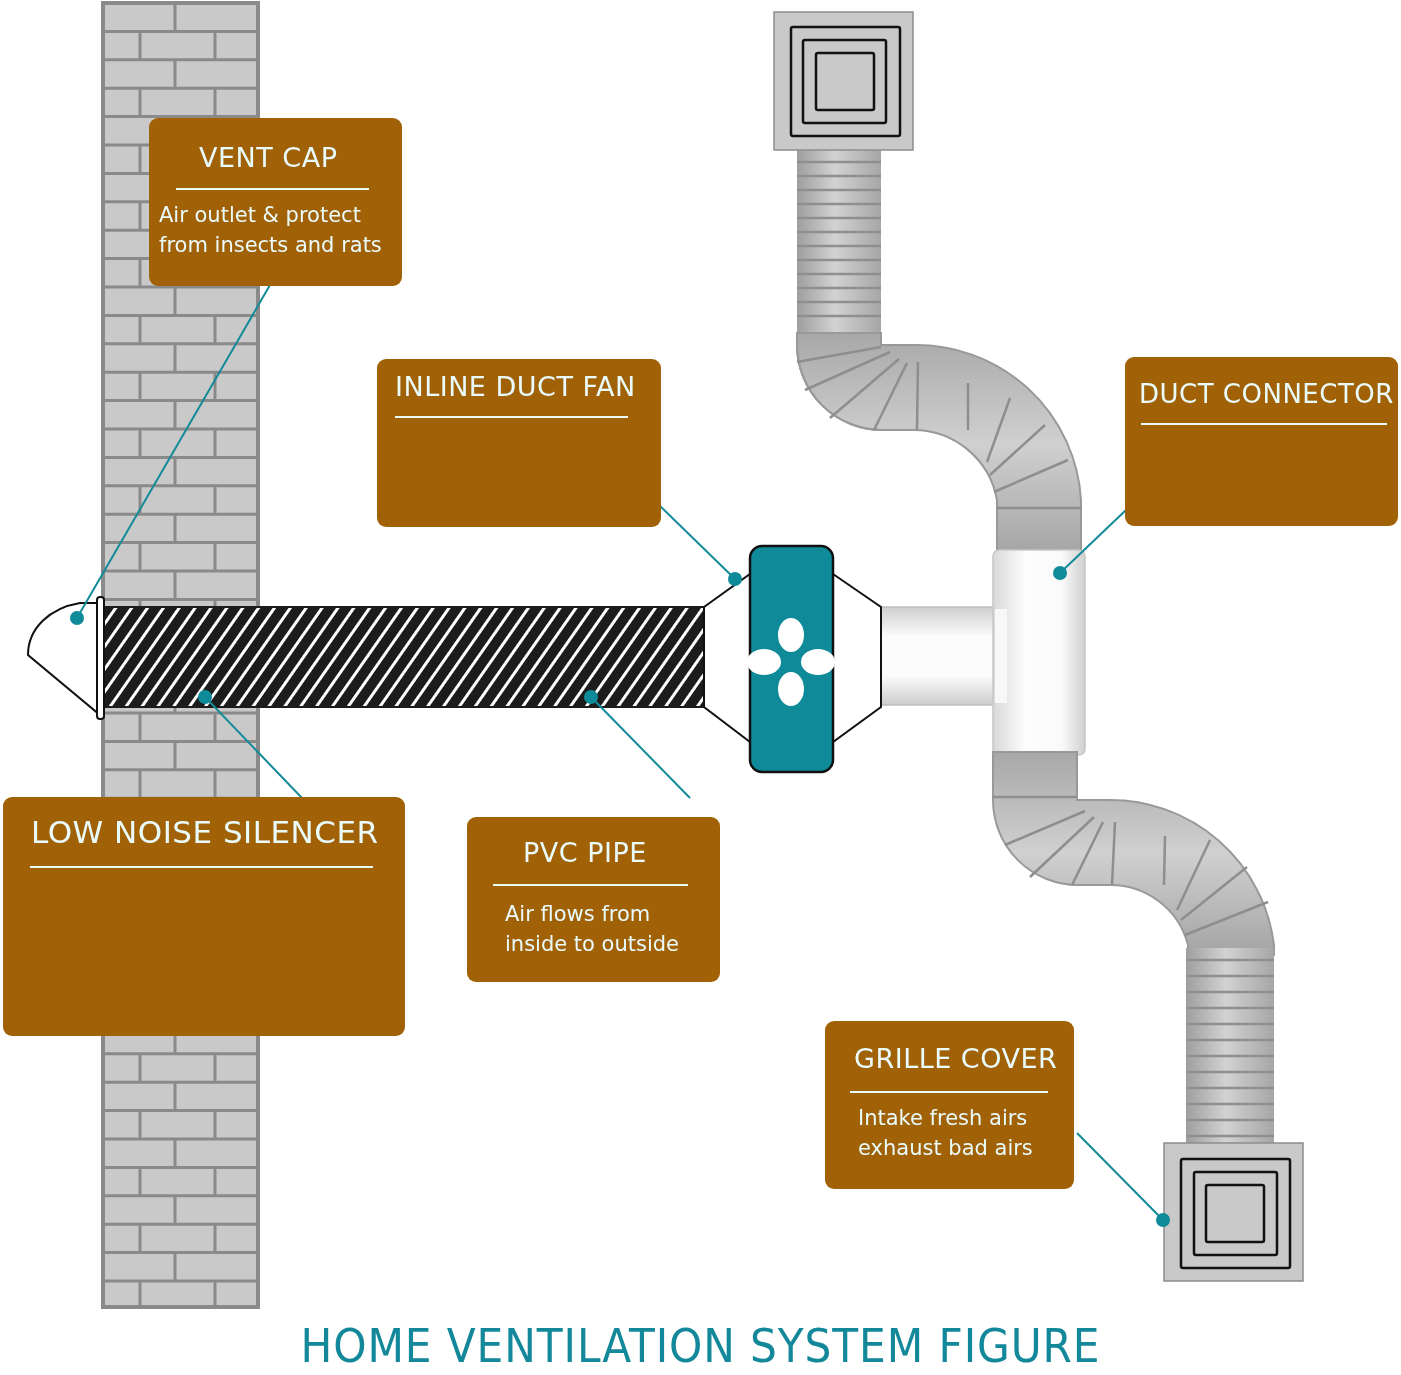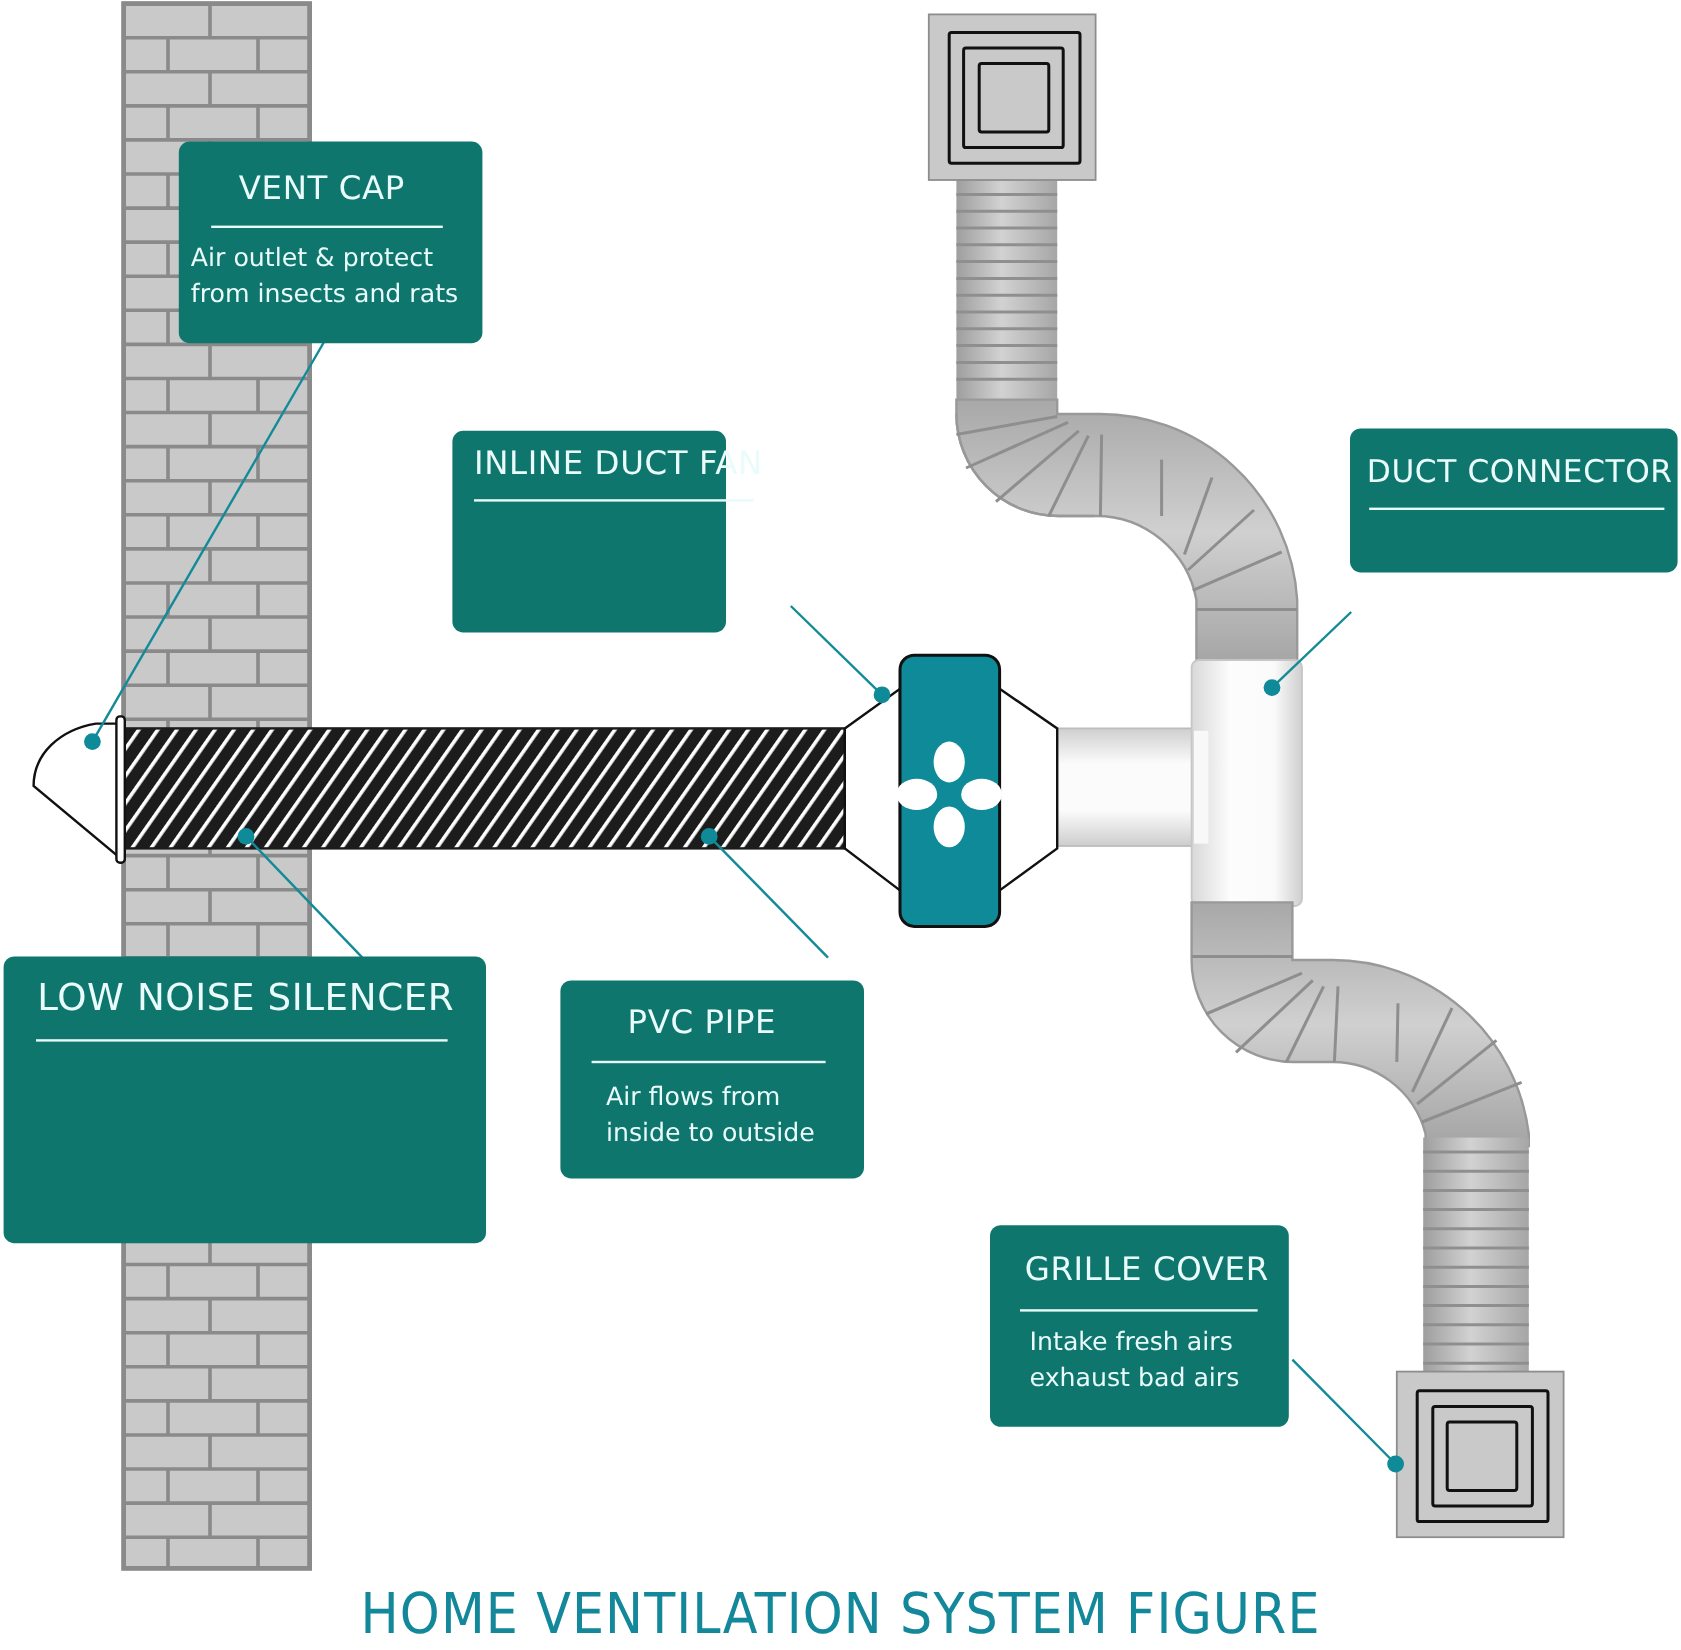--- a/index.html
+++ b/index.html
@@ -1,19 +1,19 @@
 <!DOCTYPE html>
 <html><head>
   <meta charset="utf-8">
   <style>
     html, body { margin: 0; padding: 0; background: #ffffff; }
     body { width: 1401px; height: 1375px; position: relative; overflow: hidden;
            font-family: "DejaVu Sans", sans-serif; }
     #scene { position: absolute; left: 0; top: 0; }
-    .card { position: absolute; background: #0f766e; border-radius: 9px; color: #eafbfb;
+    .card { position: absolute; background: #a16207; border-radius: 9px; color: #eafbfb;
             box-sizing: border-box; }
     .card .title { position: absolute; white-space: nowrap; font-family: "DejaVu Sans", sans-serif;
                    letter-spacing: 0.5px; }
     .card .rule { position: absolute; height: 2px; background: #e8fafa; }
     .card .desc { position: absolute; white-space: pre-line; font-family: "DejaVu Sans", sans-serif; }
     #fig-title { position: absolute; left: 0; width: 1401px; top: 1318px; text-align: center;
                  font-size: 47px; color: #13889a; letter-spacing: 1px;
                  font-family: "DejaVu Sans", sans-serif; transform: scaleX(0.9); }
   </style>
 </head>
@@ -288,26 +288,26 @@
   </g>
 </svg>
 
 <div class="card" style="left:149px;top:118px;width:253px;height:168px;">
   <div class="title" style="left:50px;top:24px;font-size:27px;">VENT CAP</div>
   <div class="rule" style="left:27px;top:70px;width:193px;"></div>
   <div class="desc" style="left:10px;top:82px;font-size:21px;line-height:30px;">Air outlet  &amp; protect
 from insects and rats</div>
 </div>
 
-<div class="card" style="left:377px;top:359px;width:228px;height:168px;">
+<div class="card" style="left:377px;top:359px;width:284px;height:168px;">
   <div class="title" style="left:18px;top:12px;font-size:27px;">INLINE DUCT FAN</div>
   <div class="rule" style="left:18px;top:57px;width:233px;"></div>
 </div>
 
-<div class="card" style="left:1125px;top:357px;width:273px;height:120px;padding-left:37px;">
+<div class="card" style="left:1125px;top:357px;width:273px;height:169px;padding-left:37px;">
   <div class="title" style="left:14px;top:22px;font-size:26px;">DUCT CONNECTOR</div>
   <div class="rule" style="left:16px;top:66px;width:246px;"></div>
 </div>
 
 <div class="card" style="left:3px;top:797px;width:402px;height:239px;">
   <div class="title" style="left:28px;top:17px;font-size:31px;">LOW NOISE SILENCER</div>
   <div class="rule" style="left:27px;top:69px;width:343px;"></div>
 </div>
 
 <div class="card" style="left:467px;top:797px;width:253px;height:165px;margin-top:20px;">

